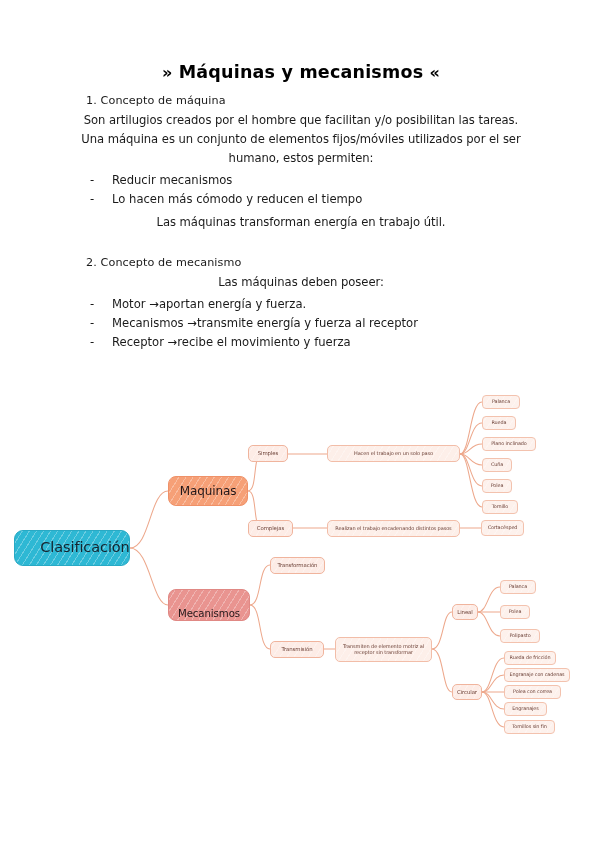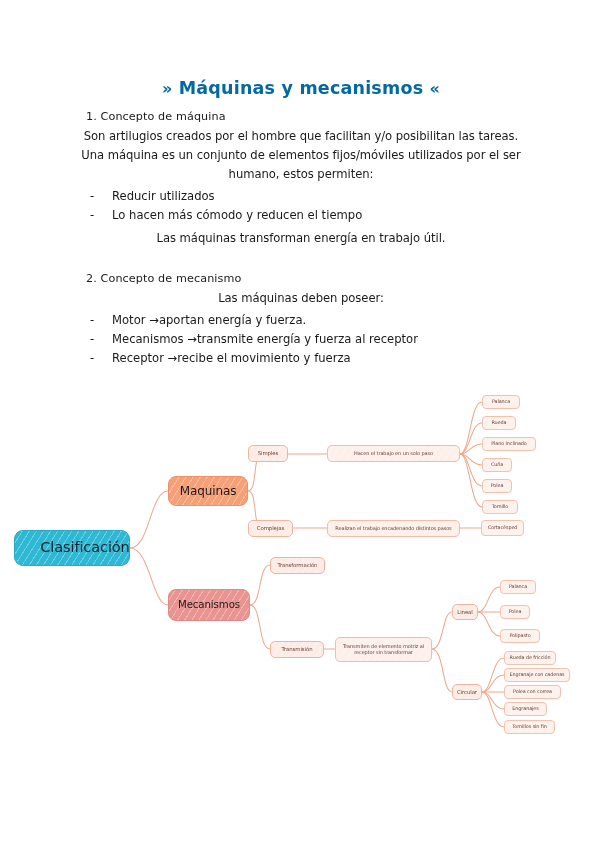--- a/index.html
+++ b/index.html
@@ -26,25 +26,25 @@
   
   .doc-body {
     position: absolute;
     left: 68px;
     top: 62px;
     width: 466px;
   }
 
   .doc-title {
     text-align: center;
-    color: #0369a1;
+    color: #000000;
     font-size: 17.5px;
     font-weight: bold;
     letter-spacing: .2px;
-    margin: 16px 0 12px 0;
+    margin: 0 0 12px 0;
     white-space: nowrap;
   }
   .doc-title .guill {
     font-weight: bold;
     font-size: 16px;
   }
 
   .section-heading {
     font-size: 11.2px;
     font-weight: normal;
@@ -178,21 +178,21 @@
     <h1 class="doc-title">
       <span class="guill">»</span>
       <span>Máquinas y mecanismos</span>
       <span class="guill">«</span>
     </h1>
 
     <div>
       <div class="section-heading">1. Concepto de máquina</div>
       <p class="para">Son artilugios creados por el hombre que facilitan y/o posibilitan las tareas. Una máquina es un conjunto de elementos fijos/móviles utilizados por el ser humano, estos permiten:</p>
       <ul class="dash-list">
-        <li>Reducir utilizados</li>
+        <li>Reducir mecanismos</li>
         <li>Lo hacen más cómodo y reducen el tiempo</li>
       </ul>
       <p class="para">Las máquinas transforman energía en trabajo útil.</p>
     </div>
 
     <div class="gap-md"></div>
 
     <div>
       <div class="section-heading">2. Concepto de mecanismo</div>
       <p class="para">Las máquinas deben poseer:</p>
@@ -248,21 +248,21 @@
       </g>
     </svg>
 
     <div class="node root" style="left:14px; top:152px; width:116px; height:36px;padding-left:26px;">
       <span>Clasificación</span>
     </div>
 
     <div class="node lvl1-a" style="left:168px; top:98px; width:80px; height:30px;">
       <span>Maquinas</span>
     </div>
-    <div class="node lvl1-b" style="left:168px; top:211px; width:82px; height:32px;">
+    <div class="node lvl1-b" style="left:168px; top:211px; width:82px; height:32px;align-items:flex-end;">
       <span>Mecanismos</span>
     </div>
 
     <div class="node lvl2" style="left:248px; top:67px; width:40px; height:17px;">
       <span>Simples</span>
     </div>
     <div class="node lvl3 wide-desc" style="left:327px; top:67px; width:133px; height:17px;">
       <span>Hacen el trabajo en un solo paso</span>
     </div>
 

